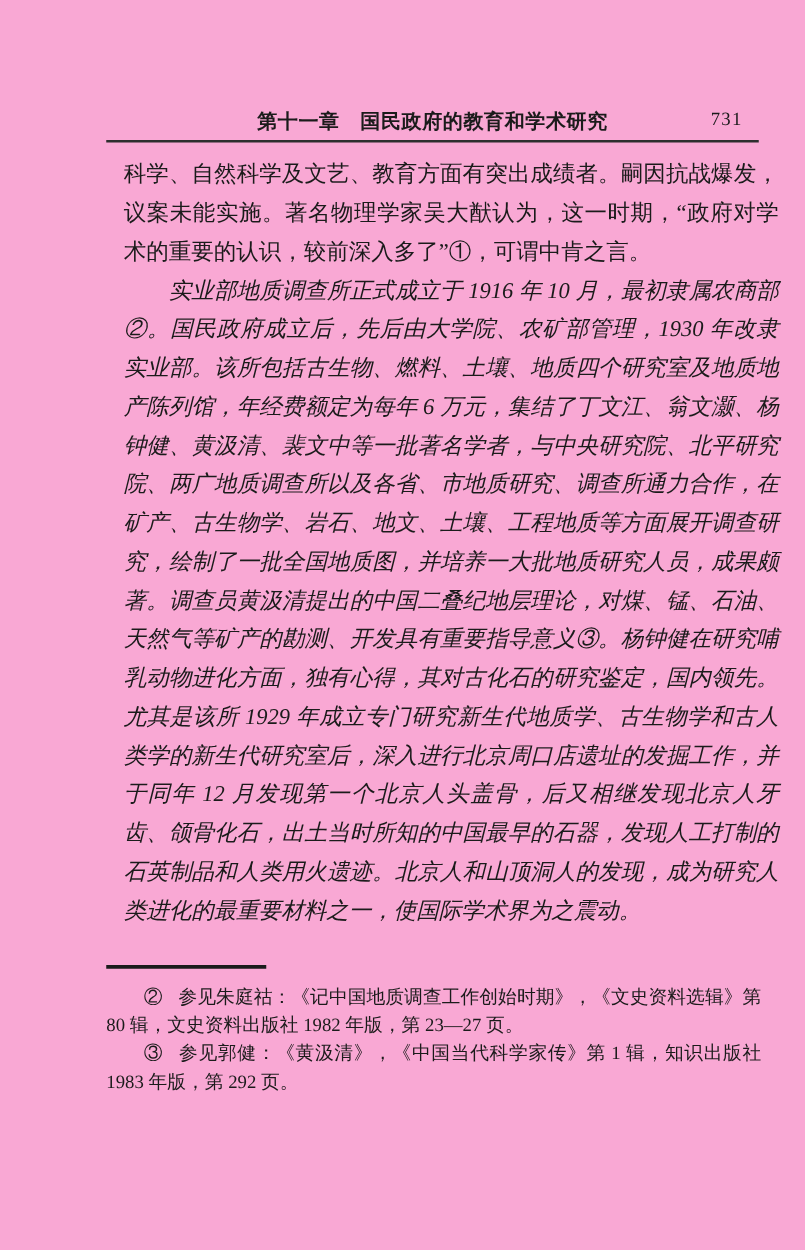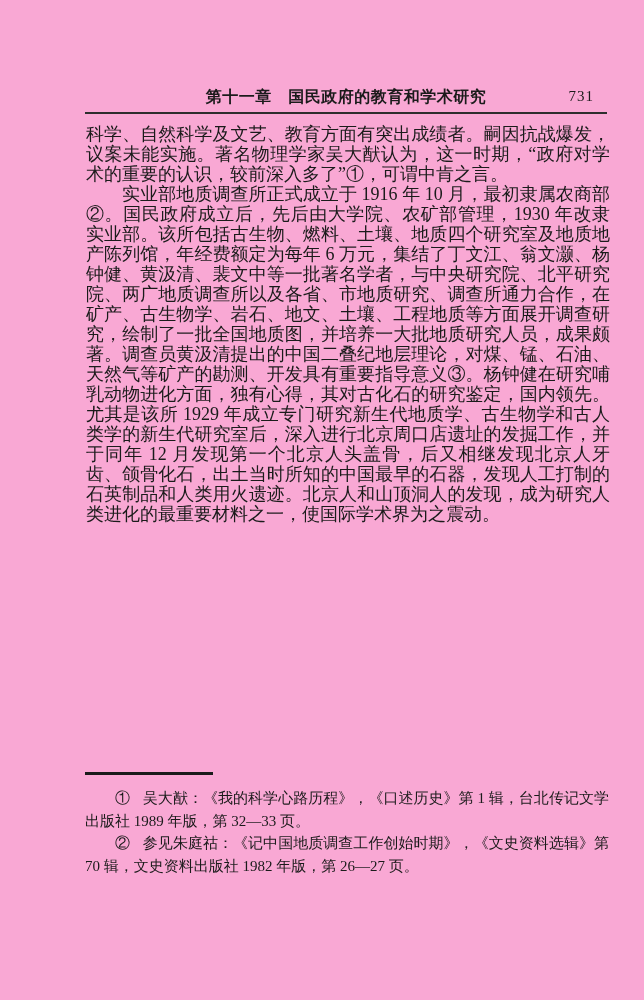--- a/index.html
+++ b/index.html
@@ -41,29 +41,29 @@
     position: absolute;
     left: 85px;
     top: 112px;
     width: 522px;
     height: 2px;
     background: #2e2e2e;
   }
   
   .body-text {
     position: absolute;
-    left: 86px;
+    left: 99px;
     top: 124px;
     width: 524px;
     font-size: 18px;
-    line-height: 20px;
+    line-height: 31px;
     text-align: justify;
   }
   .body-text p { margin: 0; }
-  .body-text p.indent { text-indent: 2em; }
+  .body-text p.indent { text-indent: 2em; font-style: italic; }
   
   .footnote-separator {
     position: absolute;
     left: 85px;
     top: 772px;
     width: 128px;
     height: 2.5px;
     background: #1b1b1b;
   }
   .footnotes {
@@ -92,20 +92,20 @@
 
   <div class="body-text">
     <p>科学、自然科学及文艺、教育方面有突出成绩者。嗣因抗战爆发，议案未能实施。著名物理学家吴大猷认为，这一时期，“政府对学术的重要的认识，较前深入多了”①，可谓中肯之言。</p>
     <p class="indent">实业部地质调查所正式成立于 1916 年 10 月，最初隶属农商部②。国民政府成立后，先后由大学院、农矿部管理，1930 年改隶实业部。该所包括古生物、燃料、土壤、地质四个研究室及地质地产陈列馆，年经费额定为每年 6 万元，集结了丁文江、翁文灏、杨钟健、黄汲清、裴文中等一批著名学者，与中央研究院、北平研究院、两广地质调查所以及各省、市地质研究、调查所通力合作，在矿产、古生物学、岩石、地文、土壤、工程地质等方面展开调查研究，绘制了一批全国地质图，并培养一大批地质研究人员，成果颇著。调查员黄汲清提出的中国二叠纪地层理论，对煤、锰、石油、天然气等矿产的勘测、开发具有重要指导意义③。杨钟健在研究哺乳动物进化方面，独有心得，其对古化石的研究鉴定，国内领先。尤其是该所 1929 年成立专门研究新生代地质学、古生物学和古人类学的新生代研究室后，深入进行北京周口店遗址的发掘工作，并于同年 12 月发现第一个北京人头盖骨，后又相继发现北京人牙齿、颌骨化石，出土当时所知的中国最早的石器，发现人工打制的石英制品和人类用火遗迹。北京人和山顶洞人的发现，成为研究人类进化的最重要材料之一，使国际学术界为之震动。</p>
   </div>
 
   <div class="footnote-separator"></div>
 
   <div class="footnotes">
     <p>
-      <span class="footnote-marker">①</span><span>吴大猷：《我的科学心路历程》，《口述历史》第 1 辑，台北传记文学出版社 1989 年版，第 32—33 页。</span>
+      <span class="footnote-marker">②</span><span>参见朱庭祜：《记中国地质调查工作创始时期》，《文史资料选辑》第 80 辑，文史资料出版社 1982 年版，第 23—27 页。</span>
     </p>
     <p>
-      <span class="footnote-marker">②</span><span>参见朱庭祜：《记中国地质调查工作创始时期》，《文史资料选辑》第 70 辑，文史资料出版社 1982 年版，第 26—27 页。</span>
+      <span class="footnote-marker">③</span><span>参见郭健：《黄汲清》，《中国当代科学家传》第 1 辑，知识出版社 1983 年版，第 292 页。</span>
     </p>
   </div>
 
 </div>
 
 </body></html>

